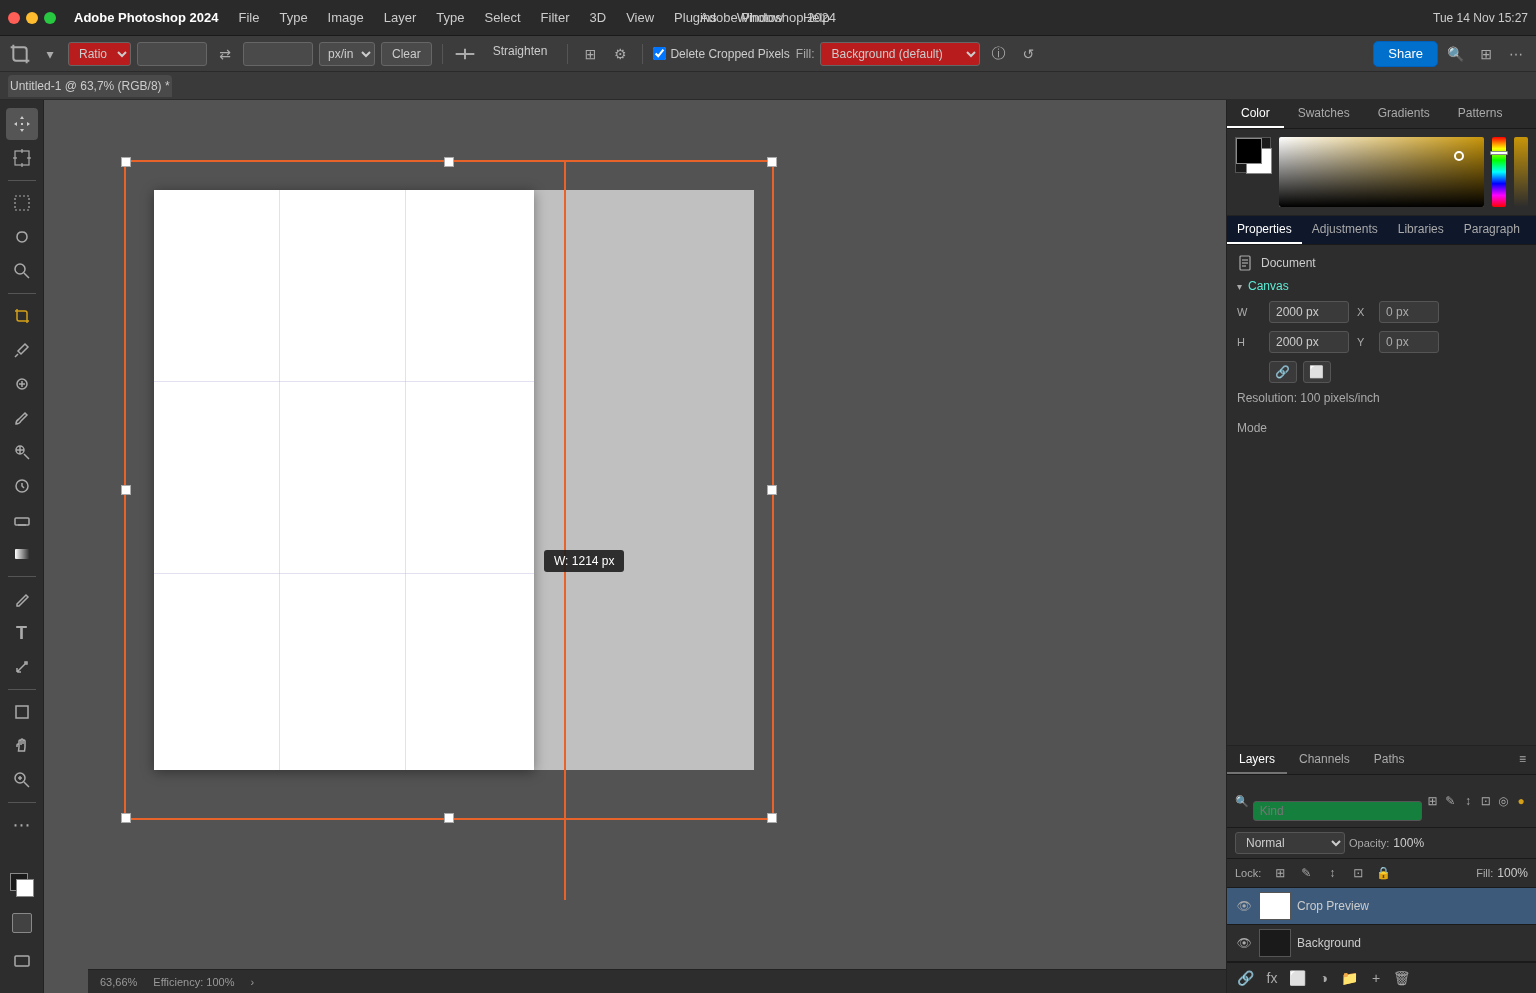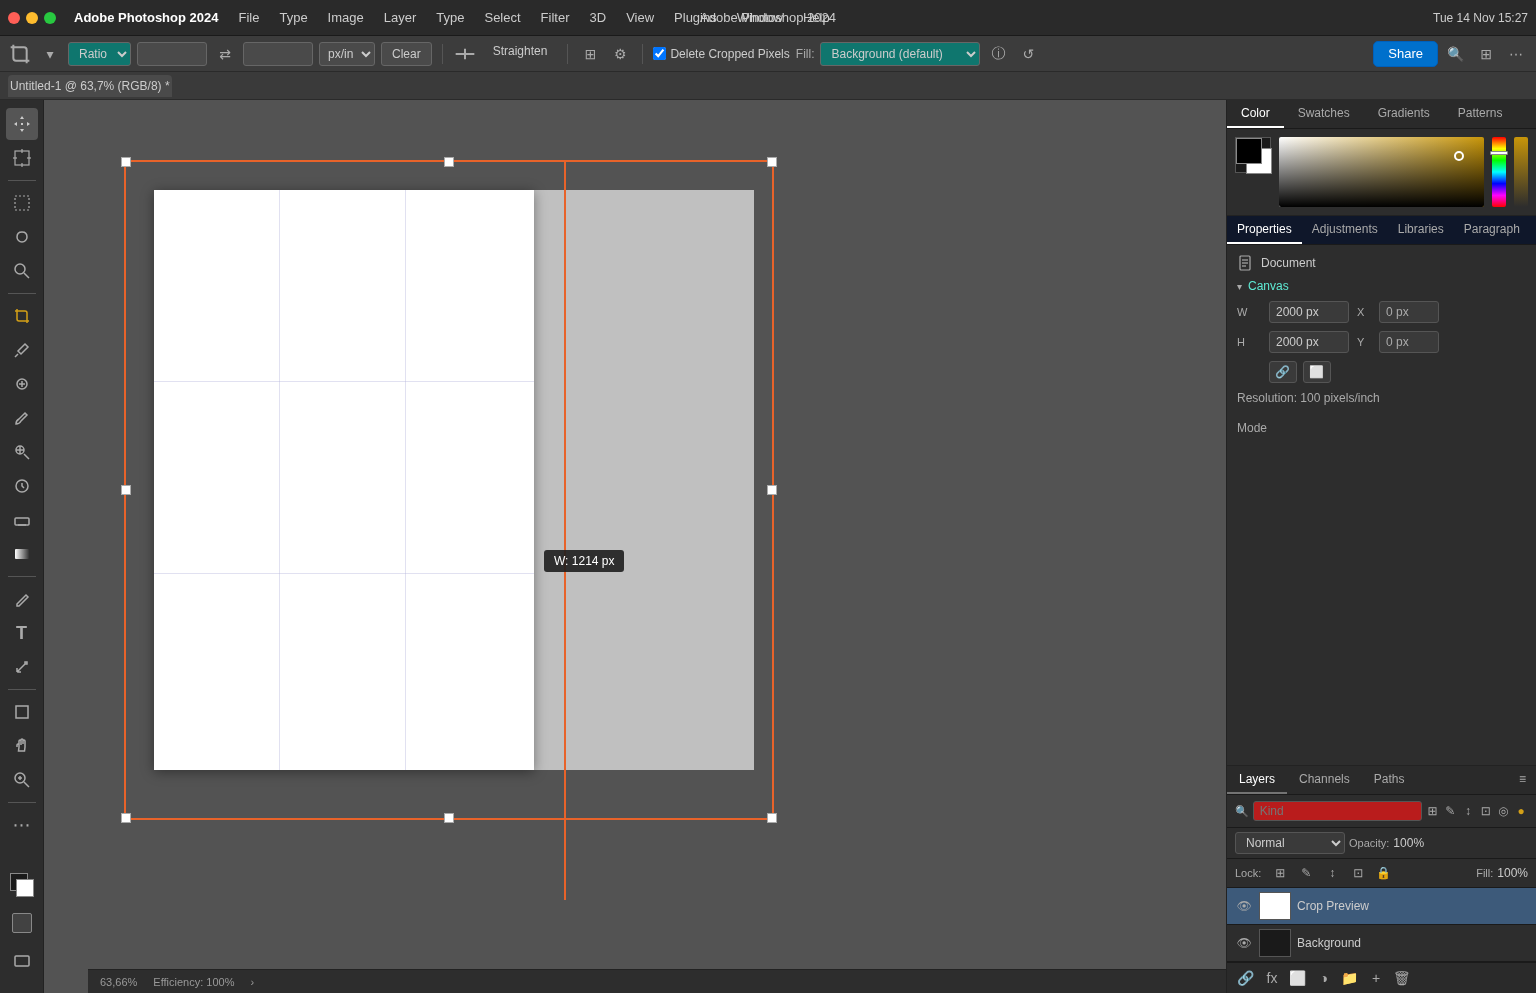--- a/index.html
+++ b/index.html
@@ -22,21 +22,21 @@
     .tl-green { background: #28c840; }
 
     
     #toolbar {
       width: 100%; height: 36px; background: #3c3c3c;
       display: flex; align-items: center; padding: 0 8px; gap: 6px;
       border-bottom: 1px solid #2a2a2a;
     }
     .toolbar-icon { width: 24px; height: 24px; display: flex; align-items: center; justify-content: center; color: #aaa; cursor: pointer; border-radius: 3px; font-size: 14px; }
     .toolbar-select {
-      background: #0f766e; border: 1px solid #666; color: #ccc;
+      background: #b91c1c; border: 1px solid #666; color: #ccc;
       padding: 2px 6px; border-radius: 3px; font-size: 12px; height: 24px; cursor: pointer;
     }
     .toolbar-input {
       background: #4a4a4a; border: 1px solid #666; color: #ccc;
       padding: 2px 6px; border-radius: 3px; font-size: 12px; height: 24px; width: 60px;
     }
     .toolbar-btn {
       background: #4a4a4a; border: 1px solid #666; color: #ccc;
       padding: 2px 10px; border-radius: 3px; font-size: 12px; height: 24px; cursor: pointer; white-space: nowrap;
     }
@@ -229,22 +229,22 @@
     #layers-panel { flex-shrink: 0; border-top: 1px solid #222; }
     .layers-tabs { display: flex; background: #2a2a2a; border-bottom: 1px solid #1a1a1a; }
     .layers-tab { padding: 6px 12px; font-size: 12px; color: #aaa; cursor: pointer; border-bottom: 2px solid transparent; }
     .layers-tab.active { color: #fff; border-bottom: 2px solid #737373; }
     .layers-tab-more { margin-left: auto; padding: 6px 10px; color: #aaa; cursor: pointer; }
     .layers-search {
       display: flex; align-items: center; gap: 4px; padding: 6px 8px;
       border-bottom: 1px solid #1a1a1a; background: #2d2d2d;
     }
     .layers-search-input {
-      flex: 1; background: #b91c1c; border: 1px solid #555; color: #ccc;
-      padding: 2px 6px; border-radius: 3px; font-size: 12px; height: 20px;
+      flex: 1; background: #15803d; border: 1px solid #555; color: #ccc;
+      padding: 2px 6px; border-radius: 3px; font-size: 12px; height: 20px; margin-top: 20px;
     }
     .layers-icon-btn { width: 22px; height: 20px; display: flex; align-items: center; justify-content: center; color: #aaa; cursor: pointer; font-size: 12px; }
     .blend-row {
       display: flex; align-items: center; gap: 4px; padding: 4px 8px;
       border-bottom: 1px solid #1a1a1a; background: #2d2d2d;
     }
     .blend-select {
       background: #3a3a3a; border: 1px solid #555; color: #ccc;
       padding: 2px 6px; border-radius: 3px; font-size: 12px; height: 22px; width: 110px;
     }

